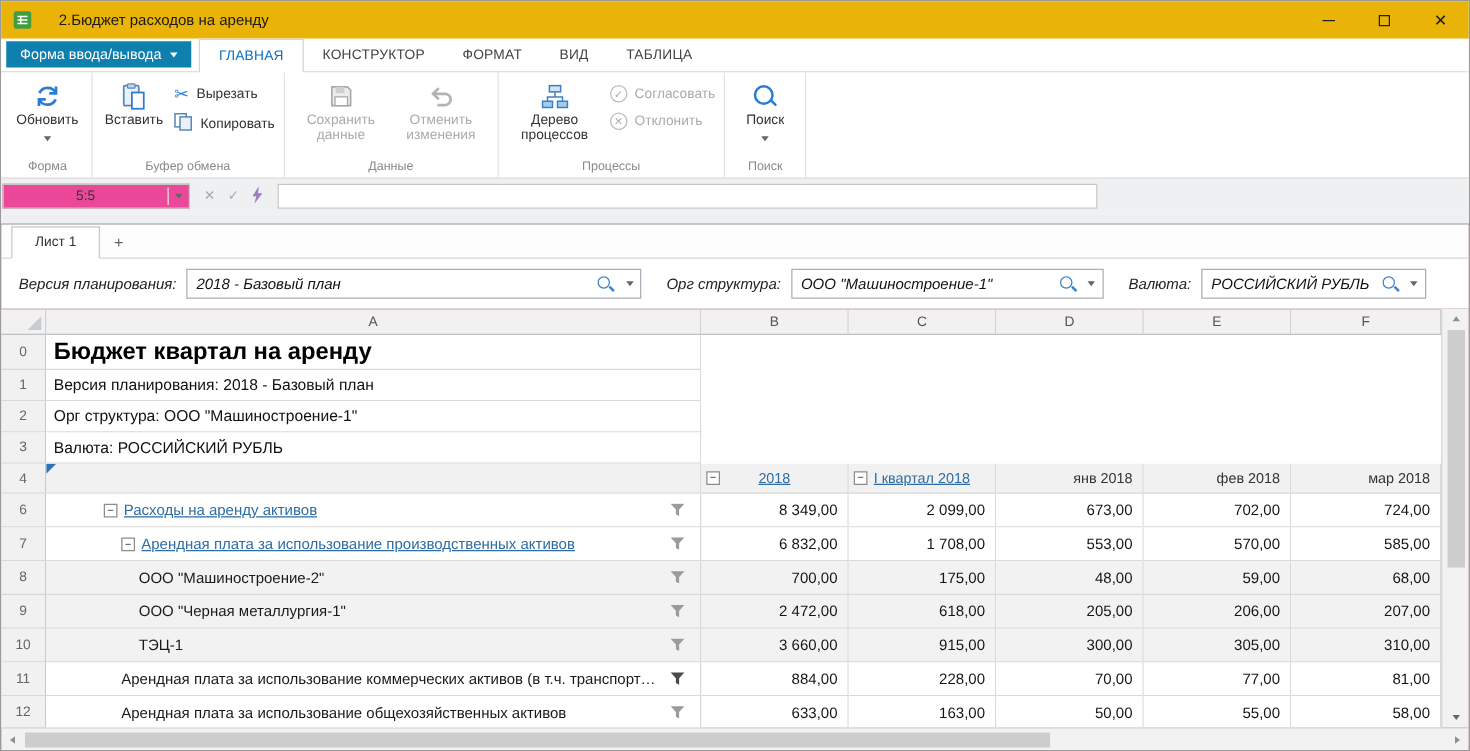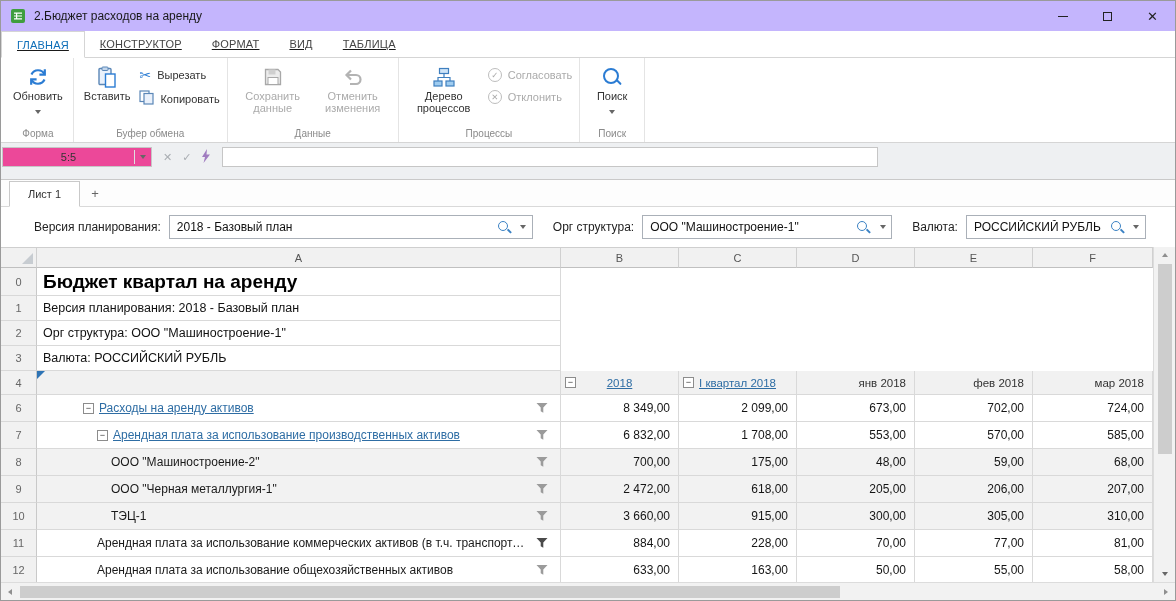--- a/index.html
+++ b/index.html
@@ -1,34 +1,34 @@
 <!DOCTYPE html>
 <html><head>
 <meta charset="utf-8">
 <style>
   *{box-sizing:border-box;margin:0;padding:0;}
   html,body{width:1176px;height:601px;overflow:hidden;}
   body{font-family:"Liberation Sans","DejaVu Sans",sans-serif;background:#fff;color:#1a1a1a;}
   .window{width:1176px;height:601px;border:1px solid #9a9a9a;display:flex;flex-direction:column;background:#fff;}
 
   
-  .titlebar{height:30px;flex:none;display:flex;align-items:center;background:#c4b5fd;}
+  .titlebar{height:30px;flex:none;display:flex;align-items:center;background:#eab308;gap:13px;}
   .app-icon{width:16px;height:16px;margin:0 8px 0 9px;flex:none;}
   .title-text{font-size:12px;color:#1a1a1a;}
   .win-btns{margin-left:auto;display:flex;height:100%;}
   .win-btn{width:45px;display:flex;align-items:center;justify-content:center;color:#222;}
   .glyph-min{display:block;width:10px;border-top:1px solid #222;}
   .glyph-max{display:block;width:9px;height:9px;border:1px solid #222;}
   .glyph-close{font-size:13px;line-height:1;}
 
   
   .ribbon-tabs{height:27px;flex:none;display:flex;align-items:stretch;background:#fff;border-bottom:1px solid #d5d5d5;}
   .app-menu{background:#0f7fae;color:#fff;display:flex;align-items:center;gap:7px;padding:0 11px;margin:2px 6px 3px 4px;font-size:11.5px;}
   .app-menu .tri-down{border-top-color:#fff;}
-  .tabs{display:flex;align-items:stretch;text-decoration:underline;}
+  .tabs{display:flex;align-items:stretch;}
   .rtab{display:flex;align-items:center;padding:0 15px;font-size:11px;color:#444;letter-spacing:.2px;}
   .rtab.active{color:#0e6eb8;background:#fff;border:1px solid #d5d5d5;border-bottom:1px solid #fff;margin-bottom:-1px;}
 
   
   .ribbon{height:85px;flex:none;display:flex;background:#fff;border-bottom:1px solid #d5d5d5;padding-left:2px;}
   .rgroup{display:flex;flex-direction:column;border-right:1px solid #e4e4e4;padding:2px 5px 0 5px;}
   .rgroup-buttons{flex:1;display:flex;align-items:flex-start;}
   .rgroup-label{height:16px;line-height:15px;font-size:10px;color:#8a8a8a;text-align:center;}
   .bigbtn{display:flex;flex-direction:column;align-items:center;padding:4px 5px 0 5px;max-width:80px;min-width:54px;text-align:center;font-size:11px;color:#333;}
   .bigbtn .ic{height:26px;display:flex;align-items:center;justify-content:center;}
@@ -61,21 +61,21 @@
   .formula-input{width:656px;height:20px;background:#fff;border:1px solid #c6c6c6;flex:none;}
   .formula-rest{flex:1;}
   .below-formula{height:8px;flex:none;background:#eef0f2;}
 
   
   .workspace{flex:1;display:flex;flex-direction:column;border-top:1px solid #c9c9c9;background:#7f1d1d;min-height:0;}
   .sheet-tabs{height:27px;flex:none;display:flex;align-items:flex-end;padding-left:8px;background:#fdfdfd;border-bottom:1px solid #d9d9d9;}
   .sheet-tab{height:26px;padding:0 18px;display:flex;align-items:center;font-size:11px;color:#333;background:#fff;border:1px solid #c9c9c9;border-bottom:1px solid #fff;margin-bottom:-1px;}
   .sheet-add{width:30px;height:26px;display:flex;align-items:center;justify-content:center;font-size:13px;color:#666;}
 
-  .filter-row{height:40px;flex:none;display:flex;align-items:center;background:#fff;padding-left:33px;}
+  .filter-row{height:40px;flex:none;display:flex;align-items:center;background:#fff;padding-left:14px;font-style:italic;}
   .f-label{font-size:12px;color:#222;margin-right:8px;white-space:nowrap;}
   .combo{height:24px;border:1px solid #aab0b8;background:#fff;display:flex;align-items:center;padding-left:7px;}
   .combo .c-val{flex:1;font-size:12px;color:#111;white-space:nowrap;overflow:hidden;}
   .combo.version{width:364px;margin-right:20px;}
   .combo.org{width:250px;margin-right:20px;}
   .combo.currency{width:180px;}
   .i-search-sm{position:relative;width:15px;height:15px;flex:none;margin:0 3px;}
   .i-search-sm::before{content:"";position:absolute;left:1px;top:1px;width:8px;height:8px;border:1.6px solid #3b82c4;border-radius:50%;}
   .i-search-sm::after{content:"";position:absolute;left:10px;top:10.5px;width:4.5px;height:1.8px;background:#3b82c4;transform:rotate(45deg);}
   .c-caret{width:17px;height:100%;display:flex;align-items:center;justify-content:center;flex:none;}
@@ -147,20 +147,24 @@
       <div class="win-btn">
           <span class="glyph-max"></span>
         </div>
       <div class="win-btn">
           <span class="glyph-close">✕</span>
         </div>
     </div>
   </div>
 
   <div class="ribbon-tabs">
+    <div class="app-menu">
+      <span>Форма ввода/вывода</span>
+      <span class="tri-down"></span>
+    </div>
     <div class="tabs" id="tab-list">
         <div class="rtab active">ГЛАВНАЯ</div>
         <div class="rtab">КОНСТРУКТОР</div>
         <div class="rtab">ФОРМАТ</div>
         <div class="rtab">ВИД</div>
         <div class="rtab">ТАБЛИЦА</div>
       </div>
   </div>
 
   <div class="ribbon">

